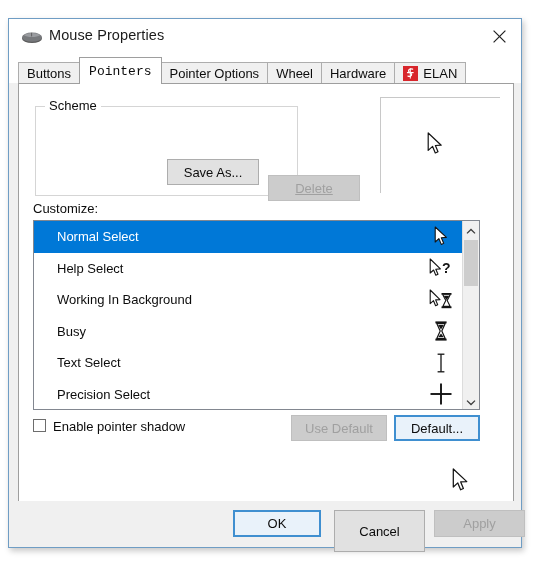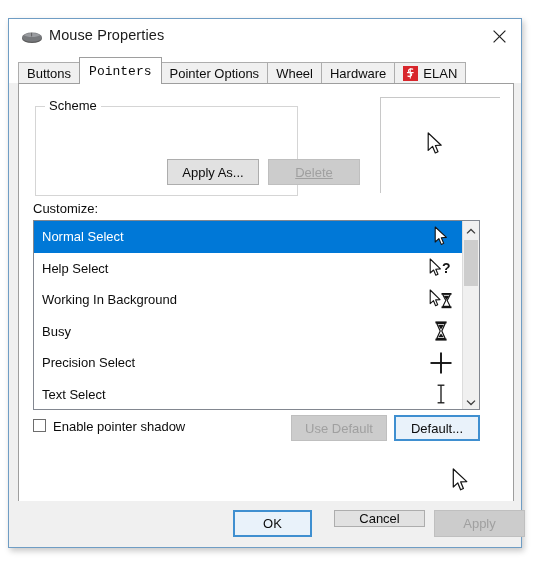--- a/index.html
+++ b/index.html
@@ -187,21 +187,21 @@
     background: #cccccc;
     border-color: #bfbfbf;
     color: #a0a0a0;
   }
   .btn.focus {
     border: 2px solid #3f8fd0;
     background: #e9f2fa;
   }
 
   .btn-saveas { position: absolute; left: 131px; top: 52px; width: 92px; height: 26px; }
-  .btn-delete { position: absolute; left: 232px; top: 52px; width: 92px; height: 26px; text-decoration: underline; }
+  .btn-delete { position: absolute; left: 232px; top: 68px; width: 92px; height: 26px; text-decoration: underline; }
 
   
   .preview {
     position: absolute;
     left: 361px; top: 13px;
     width: 120px; height: 96px;
     background: #ffffff;
     border-left: 1px solid #c8c8c8;
     border-top: 1px solid #c8c8c8;
     box-sizing: border-box;
@@ -237,21 +237,21 @@
     display: flex;
     align-items: center;
     font-size: 13px;
     color: #0c0c0c;
     cursor: default;
   }
   .list-row.selected {
     background: #0078d7;
     color: #ffffff;
   }
-  .row-label { padding-left: 8px; white-space: nowrap; }
+  .row-label { padding-left: 23px; white-space: nowrap; }
   .row-cursor {
     position: absolute;
     right: 8px;
     top: 50%;
     transform: translateY(-50%);
     width: 26px; height: 26px;
     display: flex;
     align-items: center;
     justify-content: center;
   }
@@ -307,22 +307,22 @@
   .btn-browse { position: absolute; left: 375px; top: 331px; width: 86px; height: 26px; }
 
   
   .footer {
     position: absolute;
     left: 0; bottom: 0;
     width: 100%;
     height: 46px;
     background: #f0f0f0;
   }
-  .btn-ok     { position: absolute; left: 224px; top: 491px; width: 79px; height: 27px; }
-  .btn-cancel { position: absolute; left: 325px; top: 491px; width: 91px; height: 17px; }
+  .btn-ok     { position: absolute; left: 224px; top: 491px; width: 88px; height: 27px; }
+  .btn-cancel { position: absolute; left: 325px; top: 491px; width: 91px; height: 42px; }
   .btn-apply  { position: absolute; left: 425px; top: 491px; width: 91px; height: 27px; }
 
   
   .hover-cursor {
     position: absolute;
     left: 443px;
     top: 449px;
     pointer-events: none;
     z-index: 60;
   }
@@ -391,21 +391,21 @@
       </div>
     </div>
 
     <div class="tabpanel">
 
       <div class="groupbox">
         <div class="group-legend">Scheme</div>
 
 
         <div class="btn btn-saveas">
-          <span>Apply As...</span>
+          <span>Save As...</span>
         </div>
 
         <div class="btn btn-delete disabled">
           <span>Delete</span>
         </div>
       </div>
 
       <div class="preview">
         <span class="preview-cursor">
           <svg width="17" height="24" viewBox="0 0 17 24">
@@ -458,36 +458,36 @@
                 <rect x="2.4" y="1.4" width="11.2" height="2.0" fill="#141414"></rect>
                 <rect x="2.4" y="18.6" width="11.2" height="2.0" fill="#141414"></rect>
                 <path d="M3.8 3.4 L12.2 3.4 L8.8 11.0 L12.2 18.6 L3.8 18.6 L7.2 11.0 Z" fill="#ffffff" stroke="#141414" stroke-width="1.2" stroke-linejoin="round"></path>
                 <path d="M5.0 4.8 L11.0 4.8 L8.0 9.4 Z" fill="#141414"></path>
                 <path d="M5.2 17.2 L10.8 17.2 L8.0 13.4 Z" fill="#141414"></path>
               </svg>
             </span>
           </div>
 
           <div class="list-row">
-            <span class="row-label">Precision Select</span>
-            <span class="row-cursor">
-              <svg width="24" height="24" viewBox="0 0 24 24">
-                <line x1="12" y1="1.5" x2="12" y2="22.5" stroke="#141414" stroke-width="1.9"></line>
-                <line x1="1.5" y1="12" x2="22.5" y2="12" stroke="#141414" stroke-width="1.9"></line>
-              </svg>
-            </span>
-          </div>
-
-          <div class="list-row">
             <span class="row-label">Text Select</span>
             <span class="row-cursor">
               <svg width="12" height="22" viewBox="0 0 12 22">
                 <line x1="6" y1="2.2" x2="6" y2="19.8" stroke="#141414" stroke-width="1.3"></line>
                 <line x1="2.6" y1="2.2" x2="9.4" y2="2.2" stroke="#141414" stroke-width="1.3"></line>
                 <line x1="2.6" y1="19.8" x2="9.4" y2="19.8" stroke="#141414" stroke-width="1.3"></line>
+              </svg>
+            </span>
+          </div>
+
+          <div class="list-row">
+            <span class="row-label">Precision Select</span>
+            <span class="row-cursor">
+              <svg width="24" height="24" viewBox="0 0 24 24">
+                <line x1="12" y1="1.5" x2="12" y2="22.5" stroke="#141414" stroke-width="1.9"></line>
+                <line x1="1.5" y1="12" x2="22.5" y2="12" stroke="#141414" stroke-width="1.9"></line>
               </svg>
             </span>
           </div>
 
         </div>
 
         <div class="vscroll">
           <div class="sb-arrow sb-up">
             <span>
               <svg width="10" height="7" viewBox="0 0 10 7">

